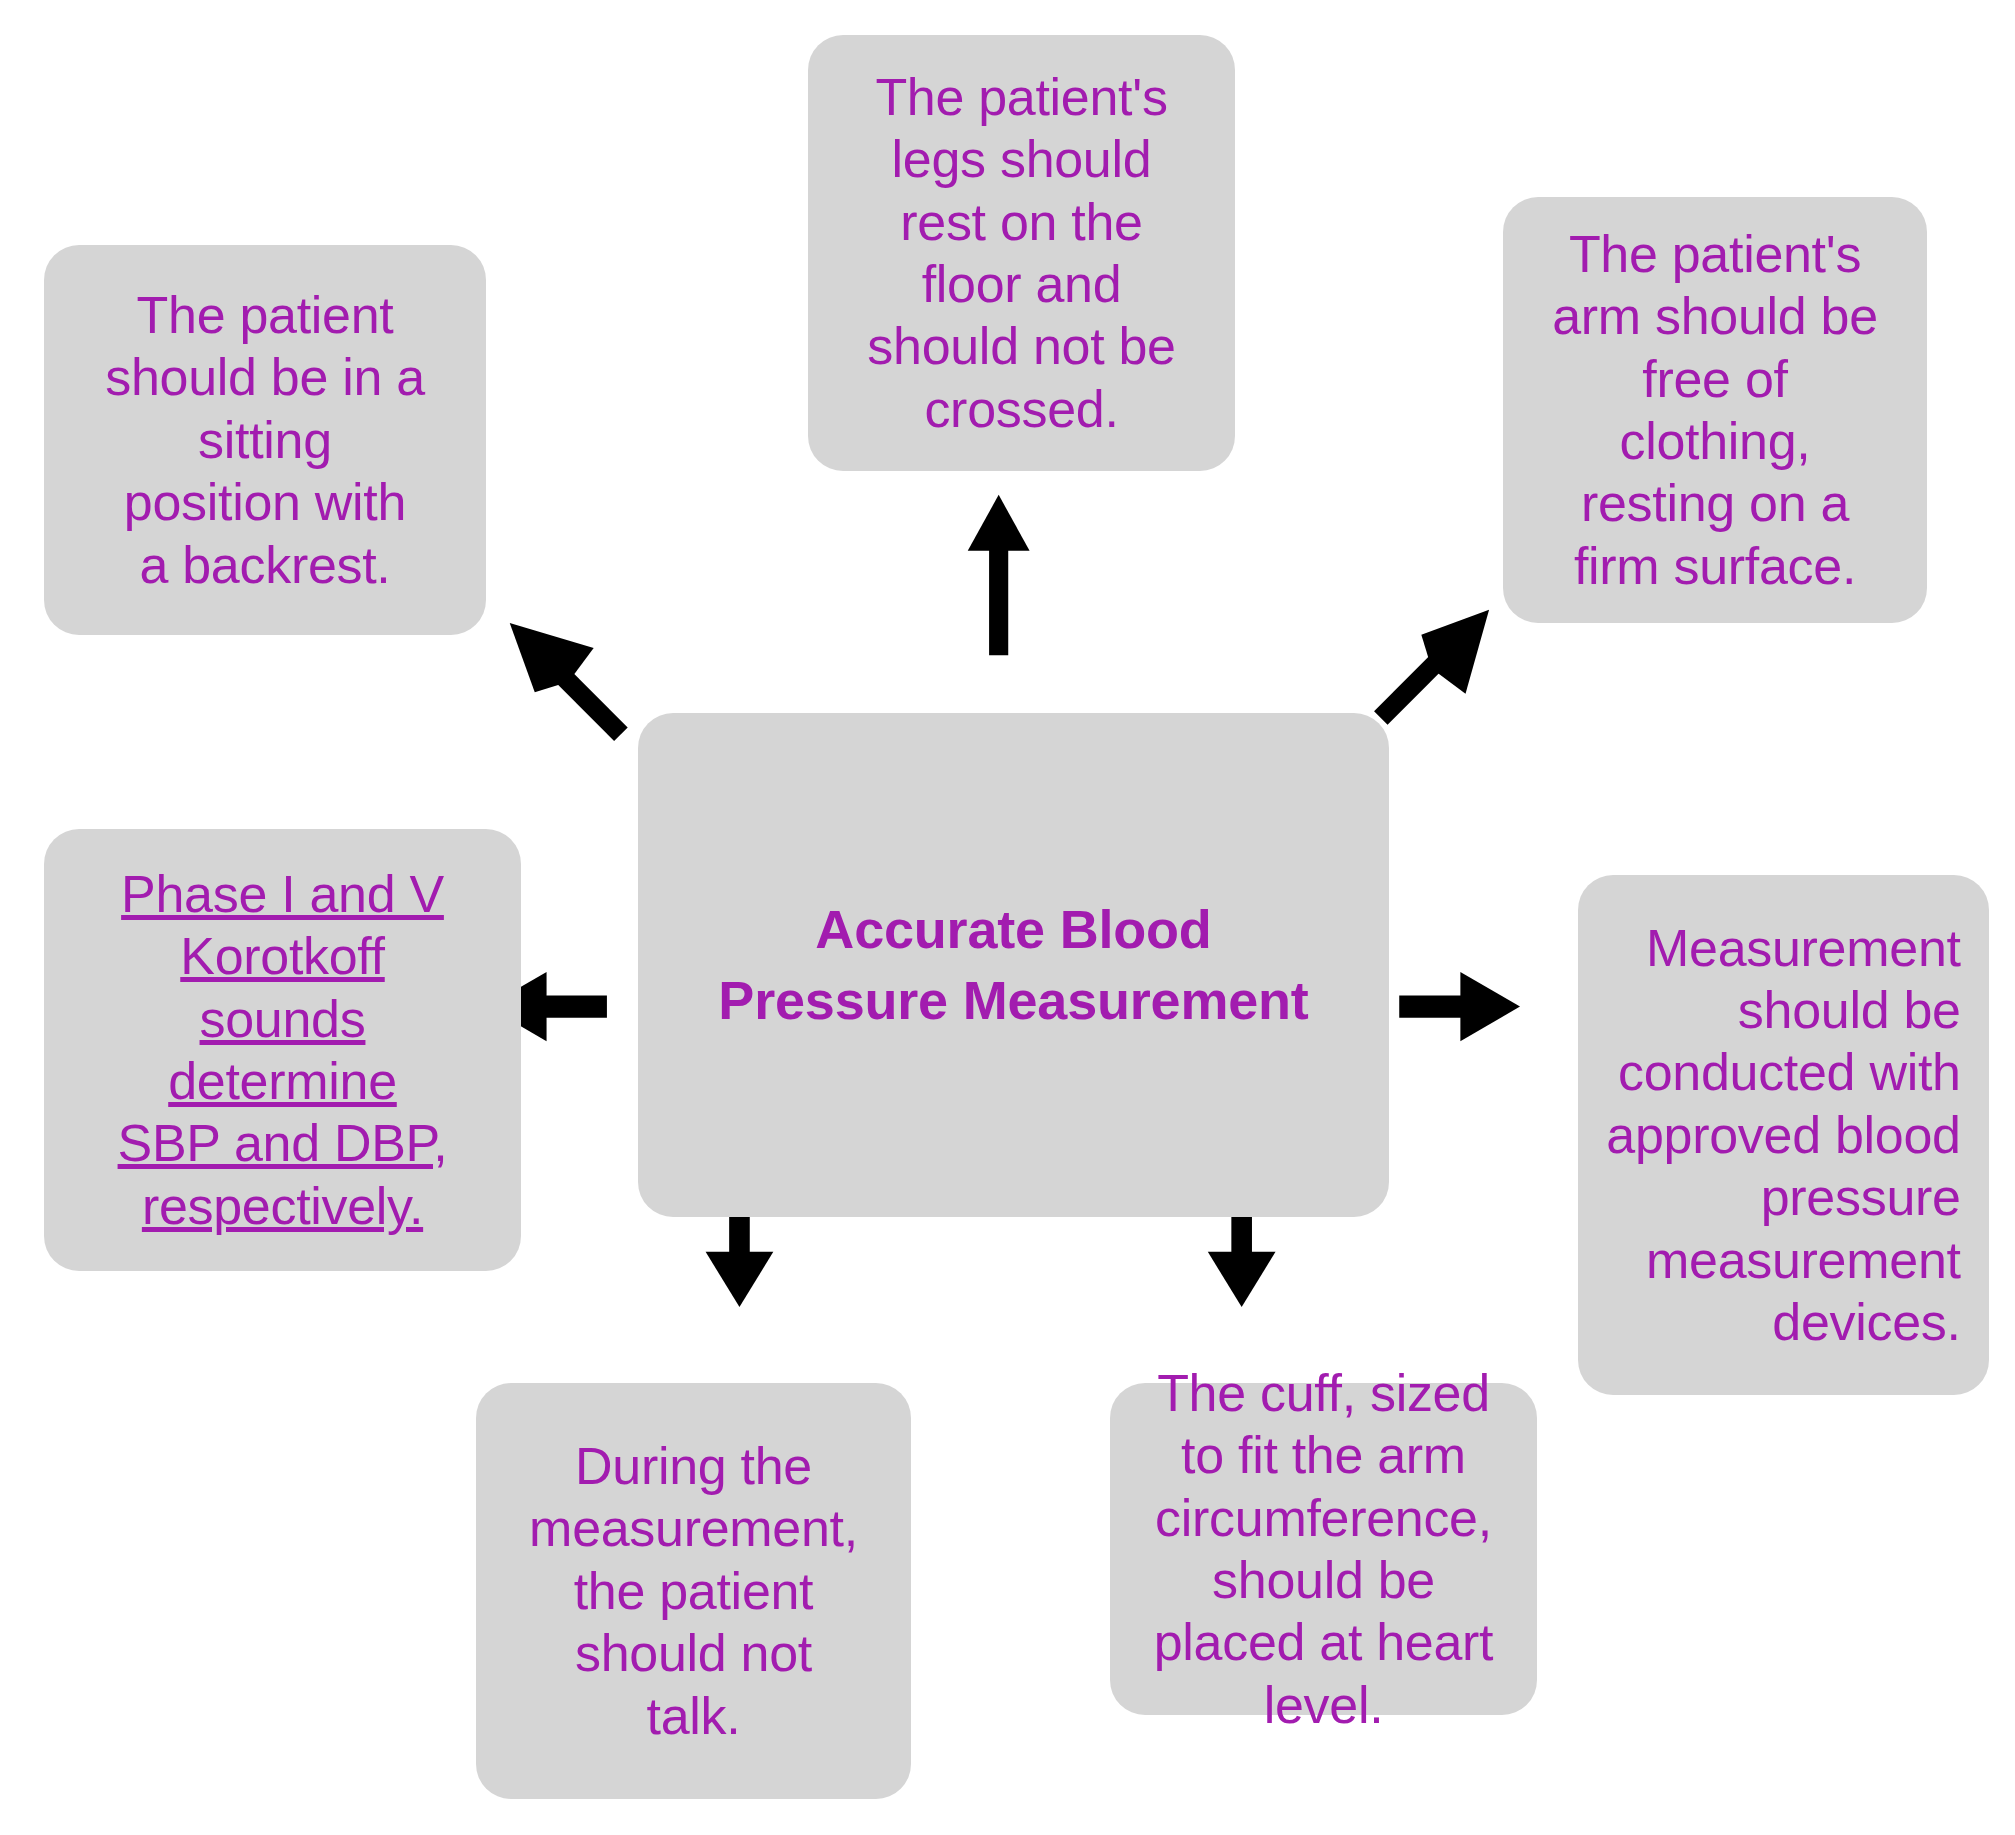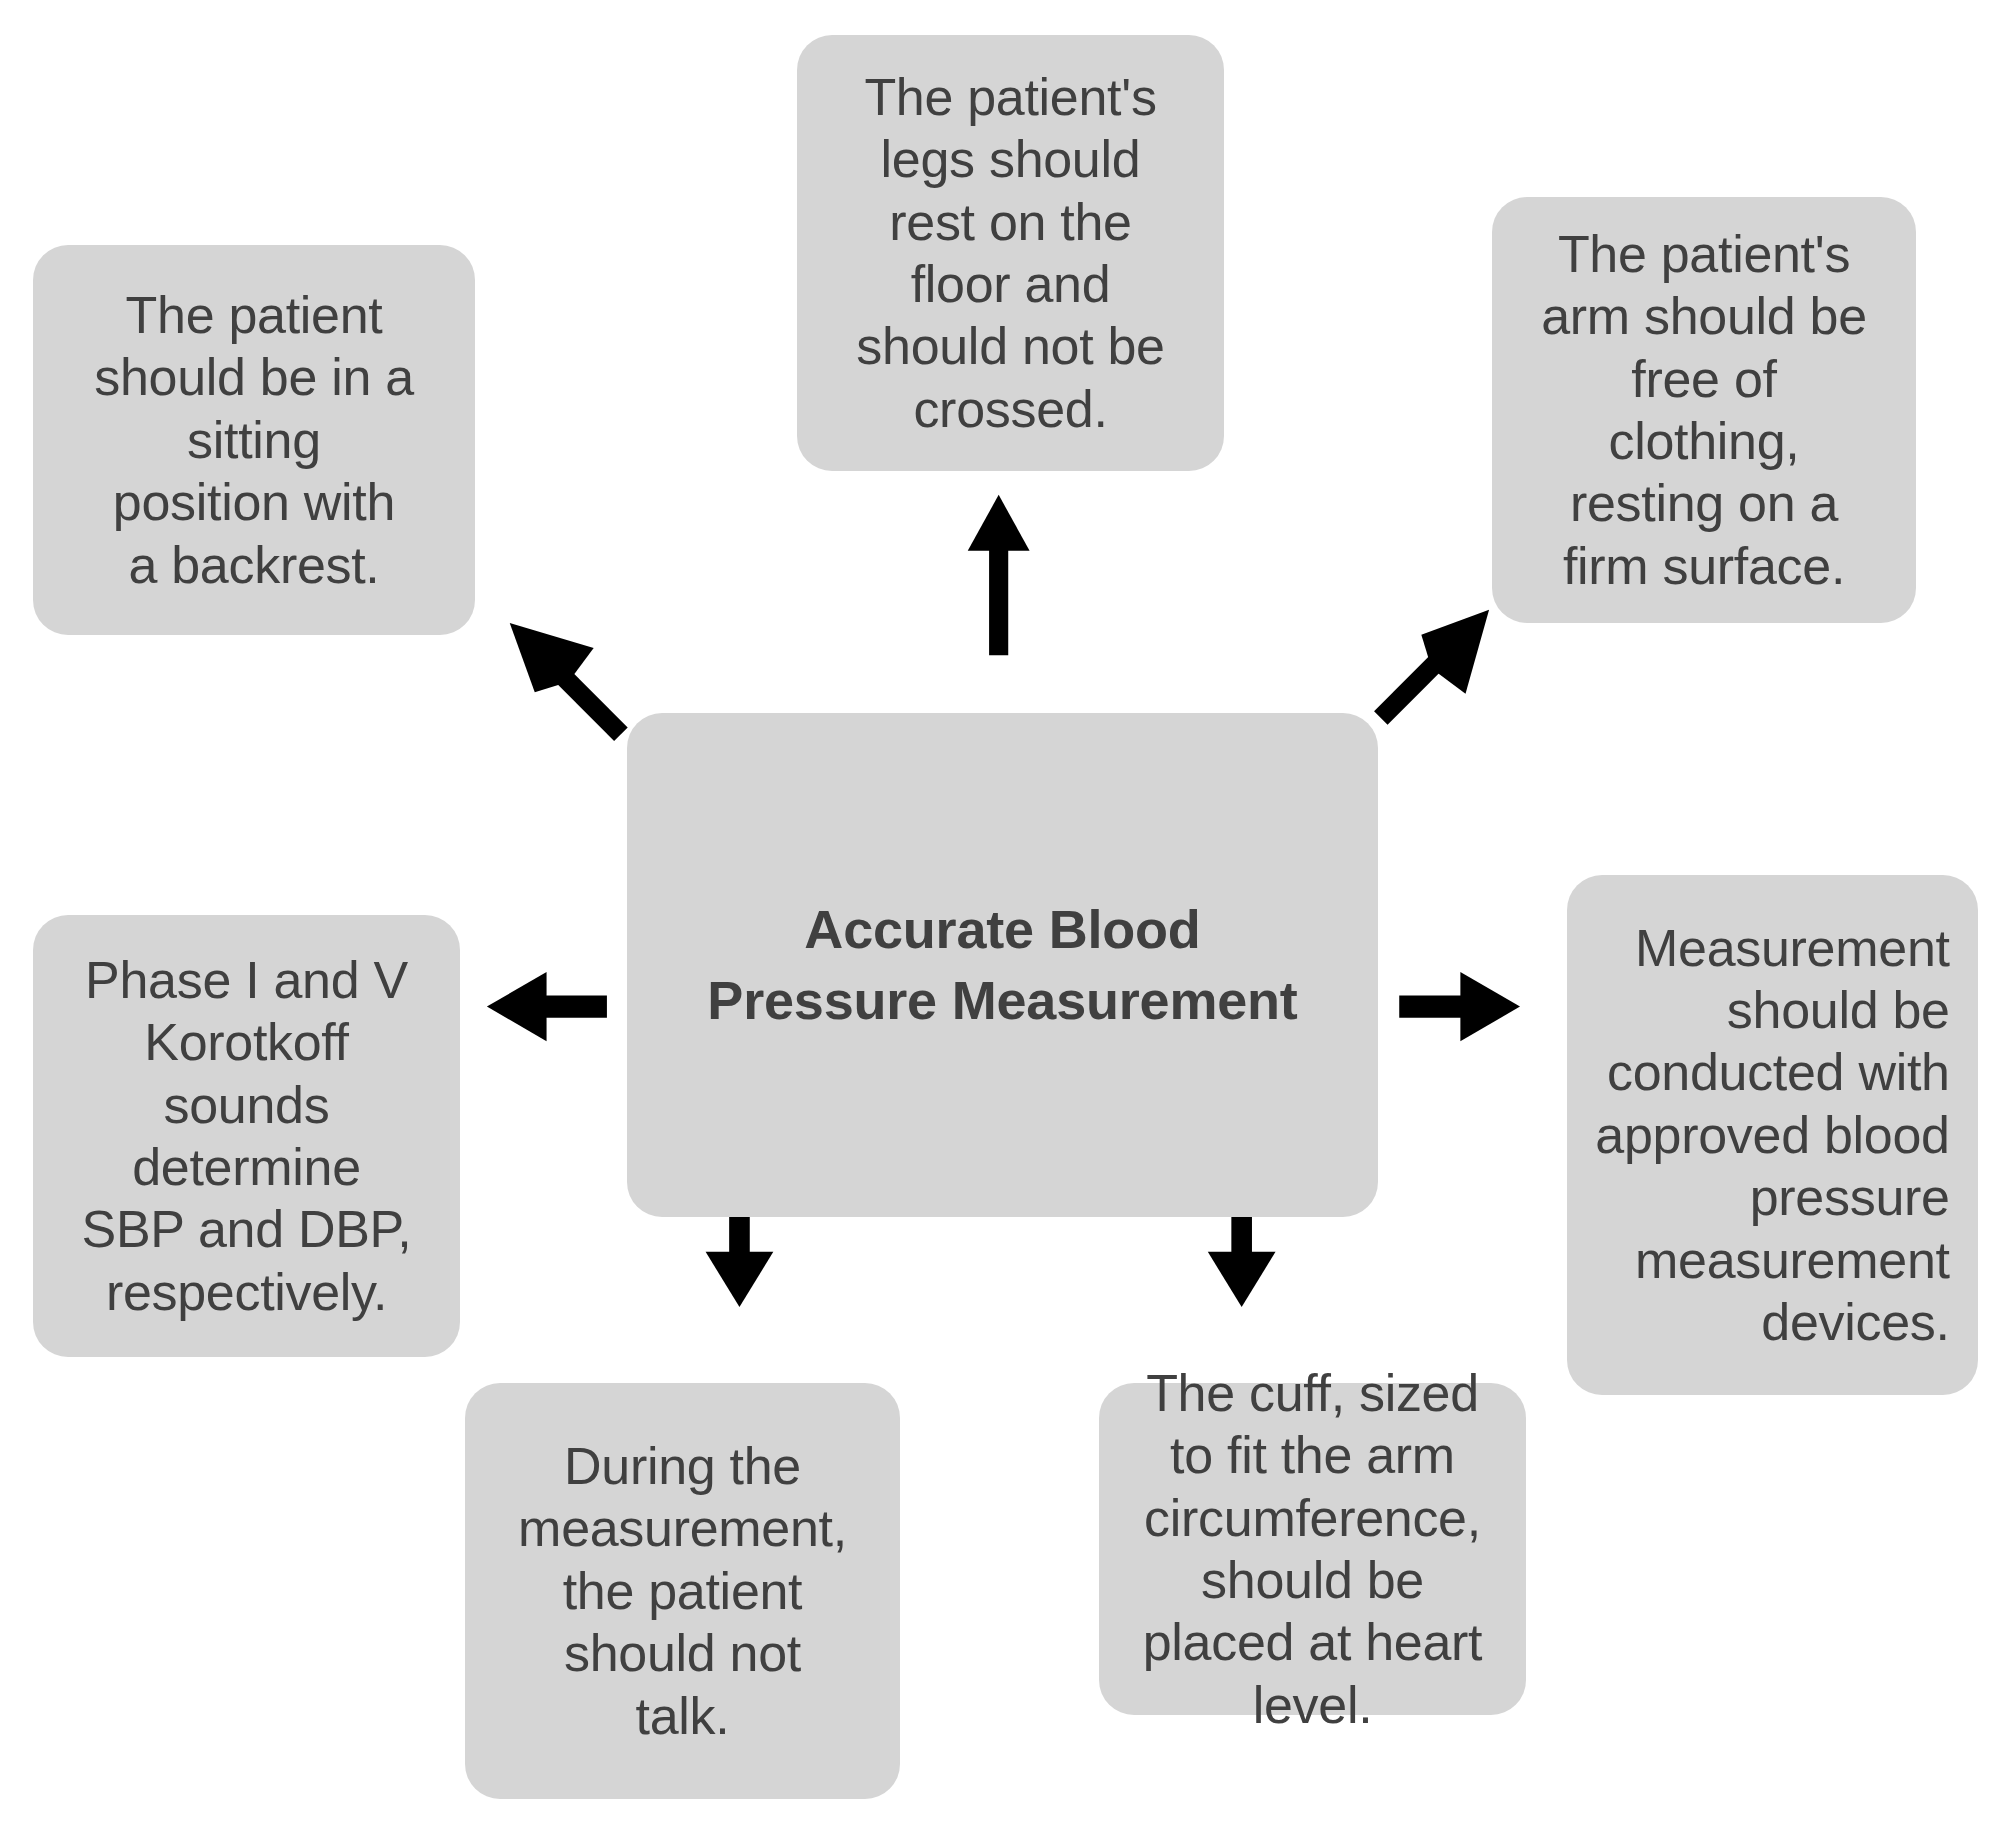--- a/index.html
+++ b/index.html
@@ -29,43 +29,44 @@
   }
   .node {
     position: absolute;
     box-sizing: border-box;
     background: #d5d5d5;
     border-radius: 35px;
     display: flex;
     align-items: center;
     justify-content: center;
     text-align: center;
-    color: #404040;
+    color: #a21caf;
     line-height: 1.20;
     white-space: pre-line;
     padding: 7.4px 13.3px;
+    margin-left: 11px;
   }
   .node.satellite {
     font-size: 52px;
     font-weight: 400;
     letter-spacing: -0.3px;
   }
   .node.center {
     font-size: 54px;
     font-weight: 700;
     letter-spacing: -0.2px;
     line-height: 1.32;
   }
 
   
   #node-sitting        { left: 33px;   top: 245px;  width: 442px;  height: 390px; }
   #node-legs           { left: 797px; top: 35px;   width: 427px;  height: 436px; }
   #node-arm            { left: 1492px; top: 197px;  width: 424px;  height: 426px; }
   #node-center         { left: 627px;  top: 713px;  width: 751px; height: 504px; }
-  #node-korotkoff      { left: 33px;   top: 915px; width: 427px;  height: 442px; }
+  #node-korotkoff      { left: 33px;   top: 829px; width: 477px;  height: 442px; text-decoration: underline; }
   #node-devices        { left: 1567px; top: 875px; width: 411px;  height: 520px; text-align: right; }
   #node-talk           { left: 465px;  top: 1383px; width: 435px;  height: 416px; }
   #node-cuff           { left: 1099px; top: 1383px; width: 427px;  height: 332px; }
 </style>
 </head>
 <body>
 
 <div id="canvas">
 
   <svg id="arrow-layer" viewBox="0 0 2736 2492" width="2015" height="1835" xmlns="http://www.w3.org/2000/svg">

